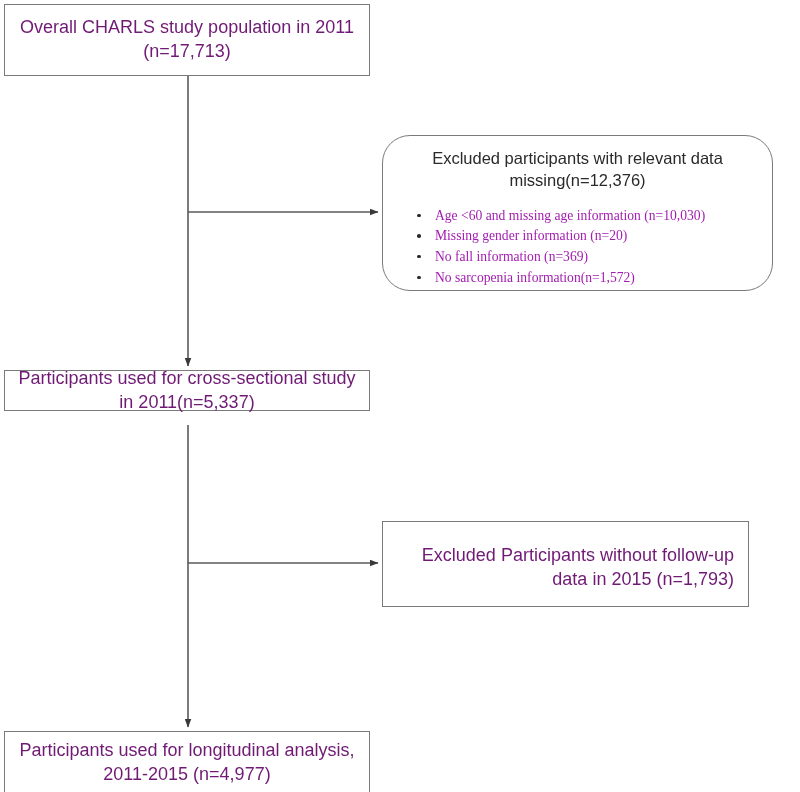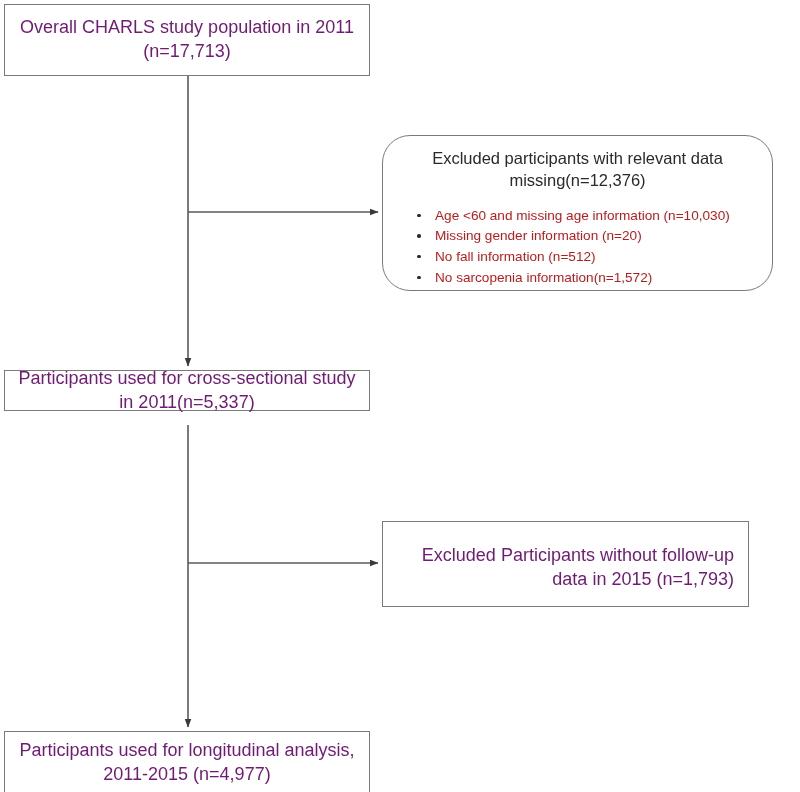--- a/index.html
+++ b/index.html
@@ -63,22 +63,23 @@
   }
   .excl-list {
     list-style: none;
     margin: 14px 0 0 0;
     padding: 0 0 0 30px;
   }
   .excl-list li {
     position: relative;
     font-size: 13.6px;
     line-height: 1.52;
-    color: #b91c1c;
+    color: #a21caf;
     padding-left: 22px;
+    font-family: Liberation Serif, serif;
   }
   .excl-list li::before {
     content: "";
     position: absolute;
     left: 4px;
     top: 8px;
     width: 3.6px;
     height: 3.6px;
     border-radius: 50%;
     background: #2a2a2a;
@@ -119,21 +120,21 @@
     <div class="node-text">Overall CHARLS study population in 2011
 (n=17,713)</div>
   </div>
 
   <div class="node" id="node-excluded-1">
     <div class="excl-heading">Excluded participants with relevant data
 missing(n=12,376)</div>
     <ul class="excl-list">
       <li>Age &lt;60 and missing age information (n=10,030)</li>
       <li>Missing gender information (n=20)</li>
-      <li>No fall information (n=512)</li>
+      <li>No fall information (n=369)</li>
       <li>No sarcopenia information(n=1,572)</li>
     </ul>
   </div>
 
   <div class="node centered" id="node-cross">
     <div class="node-text">Participants used for cross-sectional study
 in 2011(n=5,337)</div>
   </div>
 
   <div class="node leftaligned" id="node-excluded-2">

